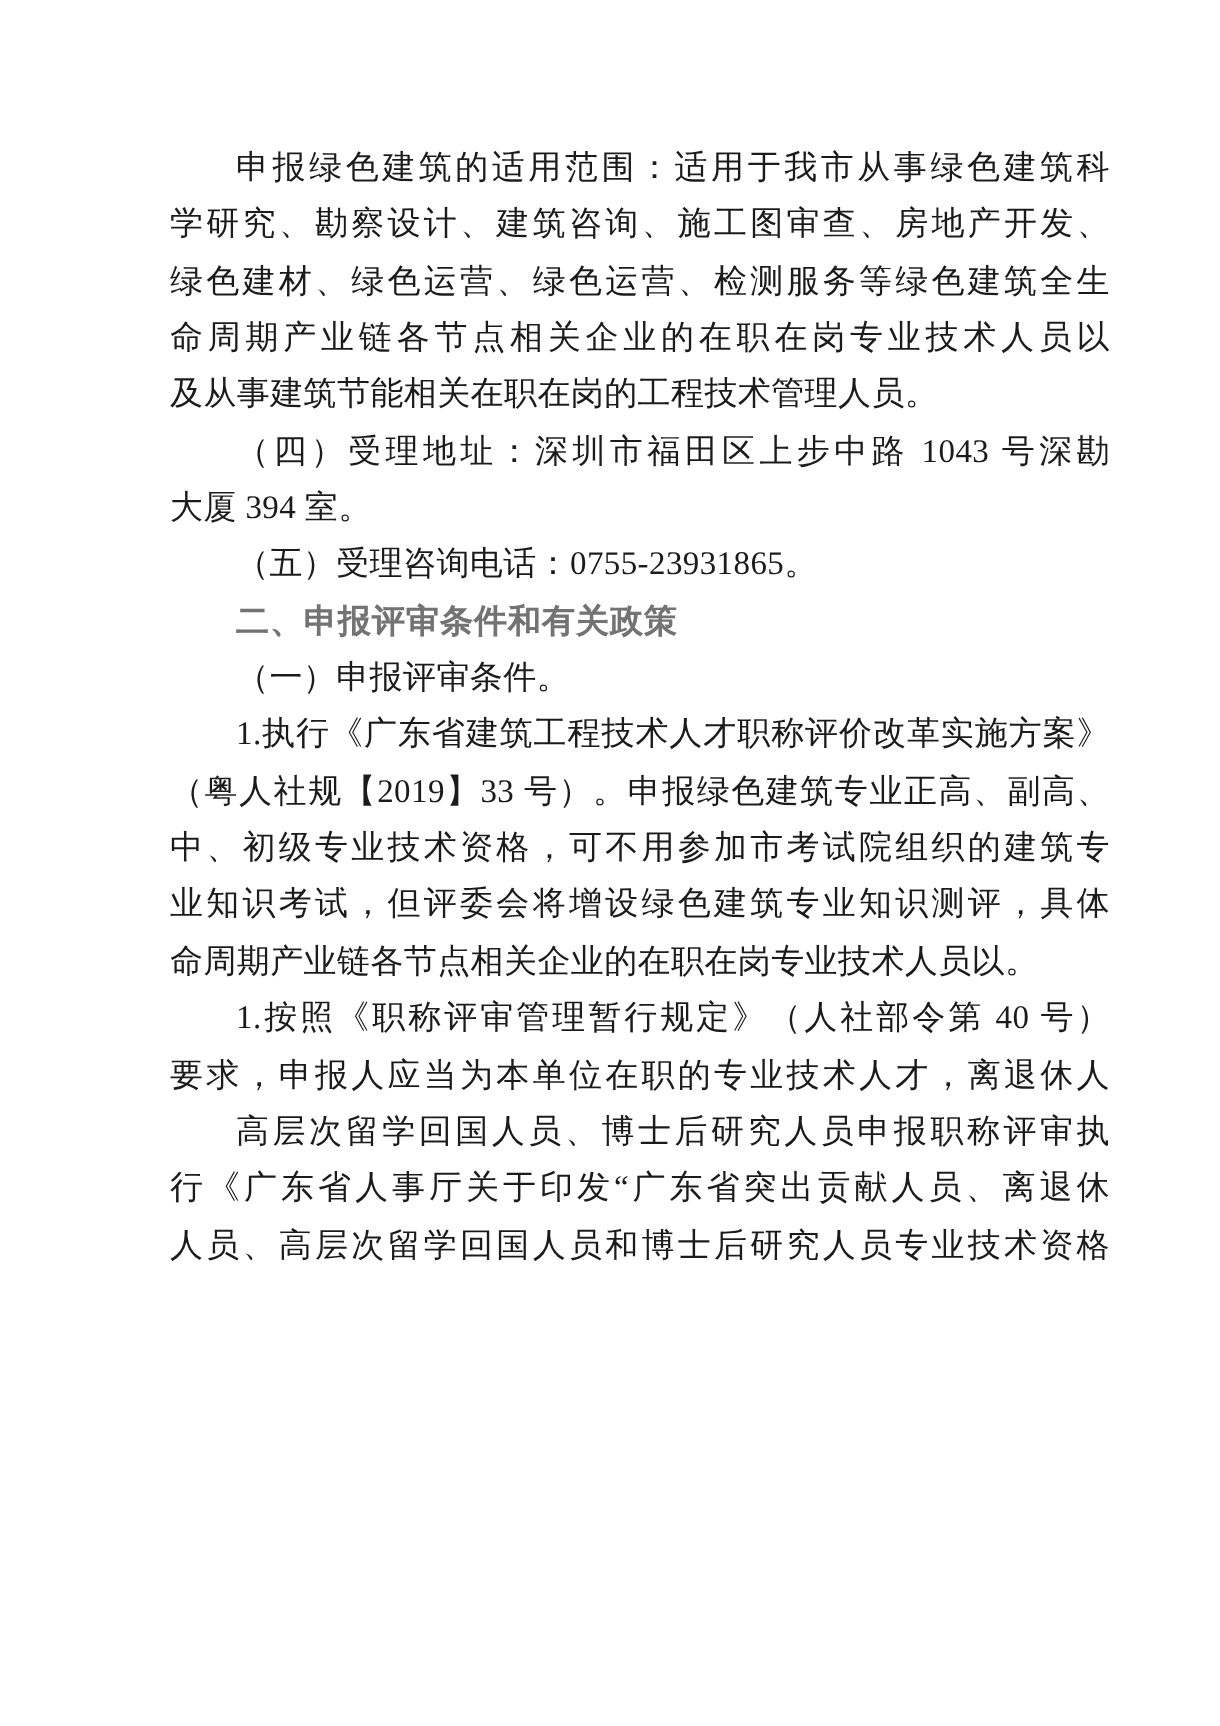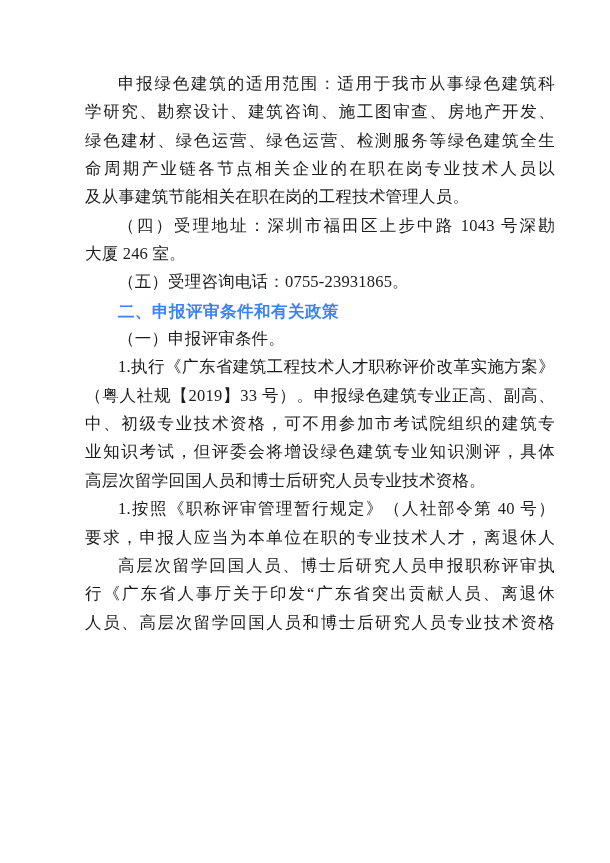--- a/index.html
+++ b/index.html
@@ -34,21 +34,21 @@
   }
   .ln.first { text-indent: 33px; }
   .ln.last {
     text-align: right;
     text-align-last: left;
     -moz-text-align-last: left;
   }
   .ln.heading {
     font-family: "Liberation Sans", "DejaVu Sans", sans-serif;
     font-weight: 700;
-    color: #3b82f6;
+    color: #737373;
     text-align: center;
     text-align-last: left;
     letter-spacing: 0.5px;
   }
 </style>
 </head>
 <body>
 
 <div class="page">
   <div class="content">
@@ -56,42 +56,42 @@
     <div class="para">
       <div class="ln first">申报绿色建筑的适用范围：适用于我市从事绿色建筑科</div>
       <div class="ln">学研究、勘察设计、建筑咨询、施工图审查、房地产开发、</div>
       <div class="ln">绿色建材、绿色运营、绿色运营、检测服务等绿色建筑全生</div>
       <div class="ln">命周期产业链各节点相关企业的在职在岗专业技术人员以</div>
       <div class="ln last">及从事建筑节能相关在职在岗的工程技术管理人员。</div>
     </div>
 
     <div class="para">
       <div class="ln first">（四）受理地址：深圳市福田区上步中路 1043 号深勘</div>
-      <div class="ln last">大厦 246 室。</div>
+      <div class="ln last">大厦 394 室。</div>
     </div>
 
     <div class="para">
       <div class="ln first last">（五）受理咨询电话：0755-23931865。</div>
     </div>
 
 
     <div class="para">
       <div class="ln first heading">二、申报评审条件和有关政策</div>
     </div>
 
     <div class="para">
       <div class="ln first last">（一）申报评审条件。</div>
     </div>
 
     <div class="para">
       <div class="ln first">1.执行《广东省建筑工程技术人才职称评价改革实施方案》</div>
       <div class="ln">（粤人社规【2019】33 号）。申报绿色建筑专业正高、副高、</div>
       <div class="ln">中、初级专业技术资格，可不用参加市考试院组织的建筑专</div>
       <div class="ln">业知识考试，但评委会将增设绿色建筑专业知识测评，具体</div>
-      <div class="ln last">高层次留学回国人员和博士后研究人员专业技术资格。</div>
+      <div class="ln last">命周期产业链各节点相关企业的在职在岗专业技术人员以。</div>
     </div>
 
     <div class="para">
       <div class="ln first">1.按照《职称评审管理暂行规定》（人社部令第 40 号）</div>
       <div class="ln">要求，申报人应当为本单位在职的专业技术人才，离退休人</div>
     </div>
 
     <div class="para">
       <div class="ln first">高层次留学回国人员、博士后研究人员申报职称评审执</div>
       <div class="ln">行《广东省人事厅关于印发“广东省突出贡献人员、离退休</div>

